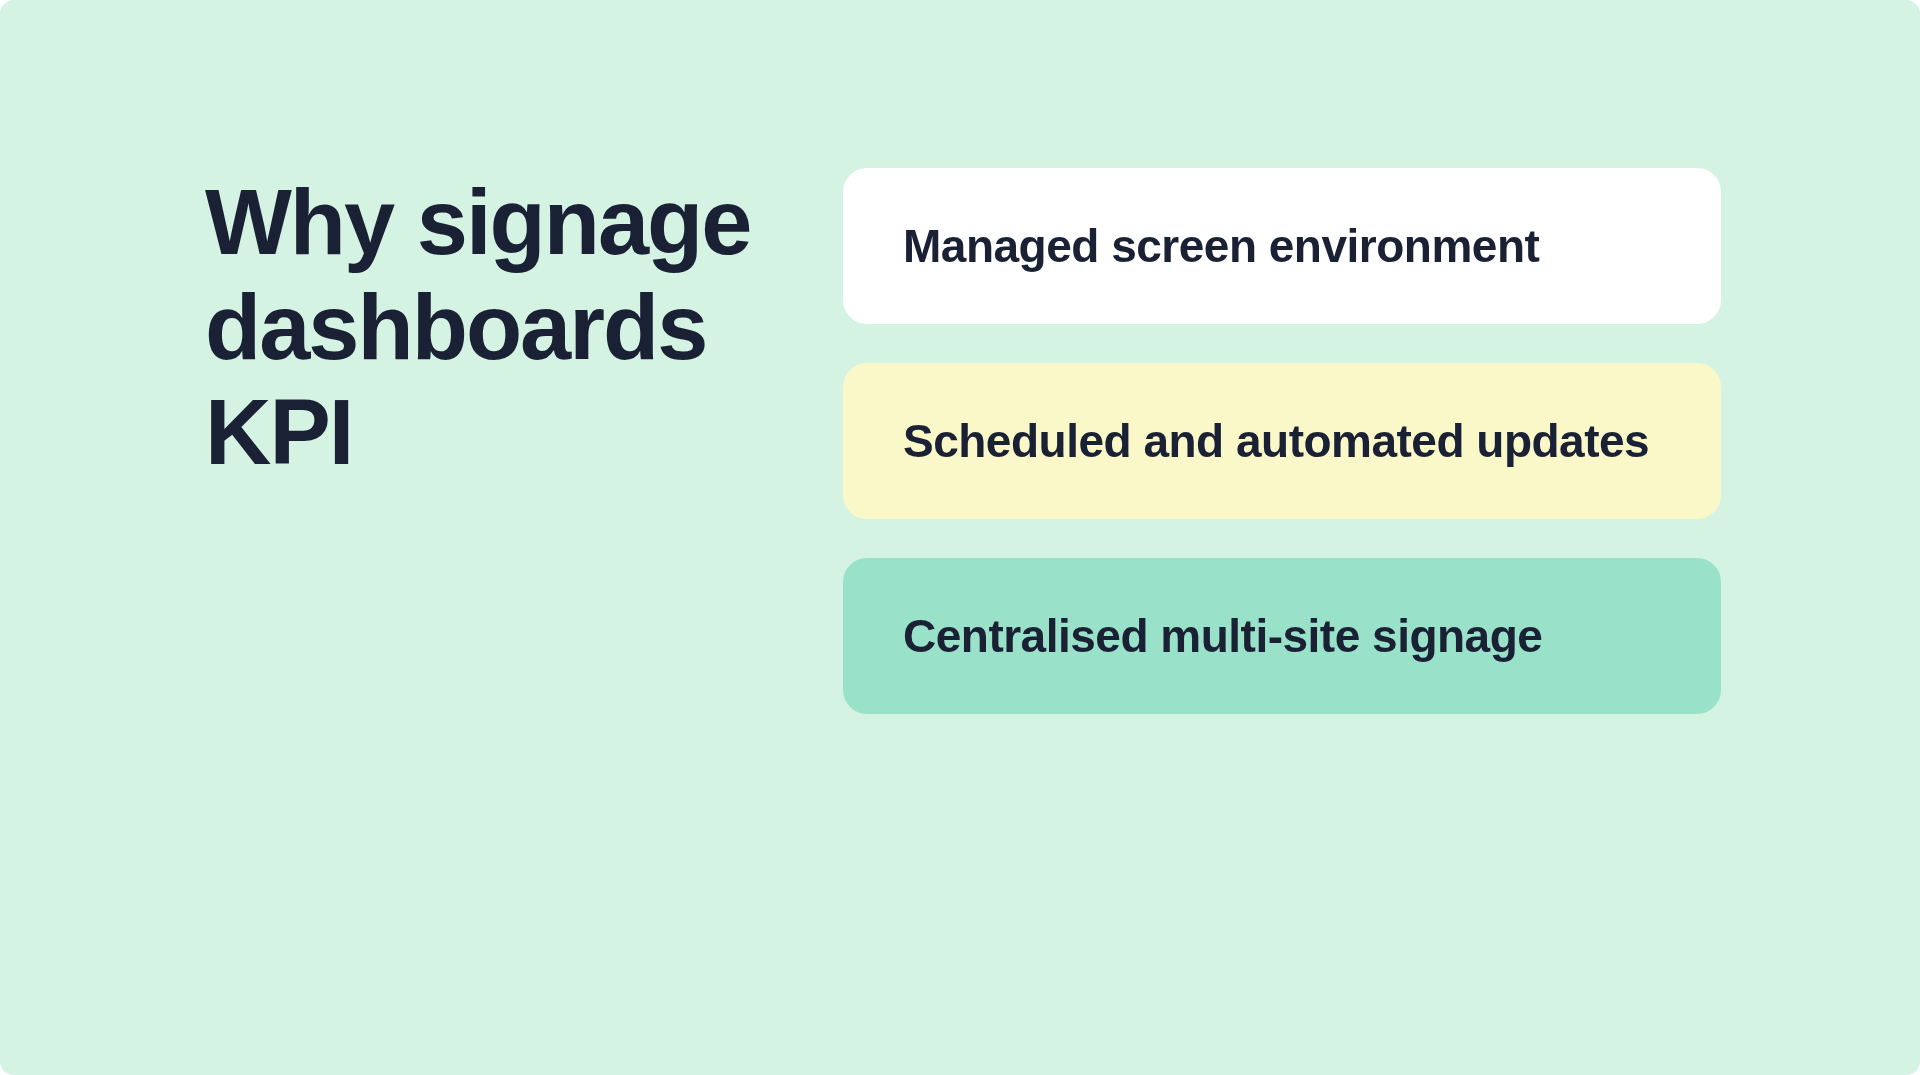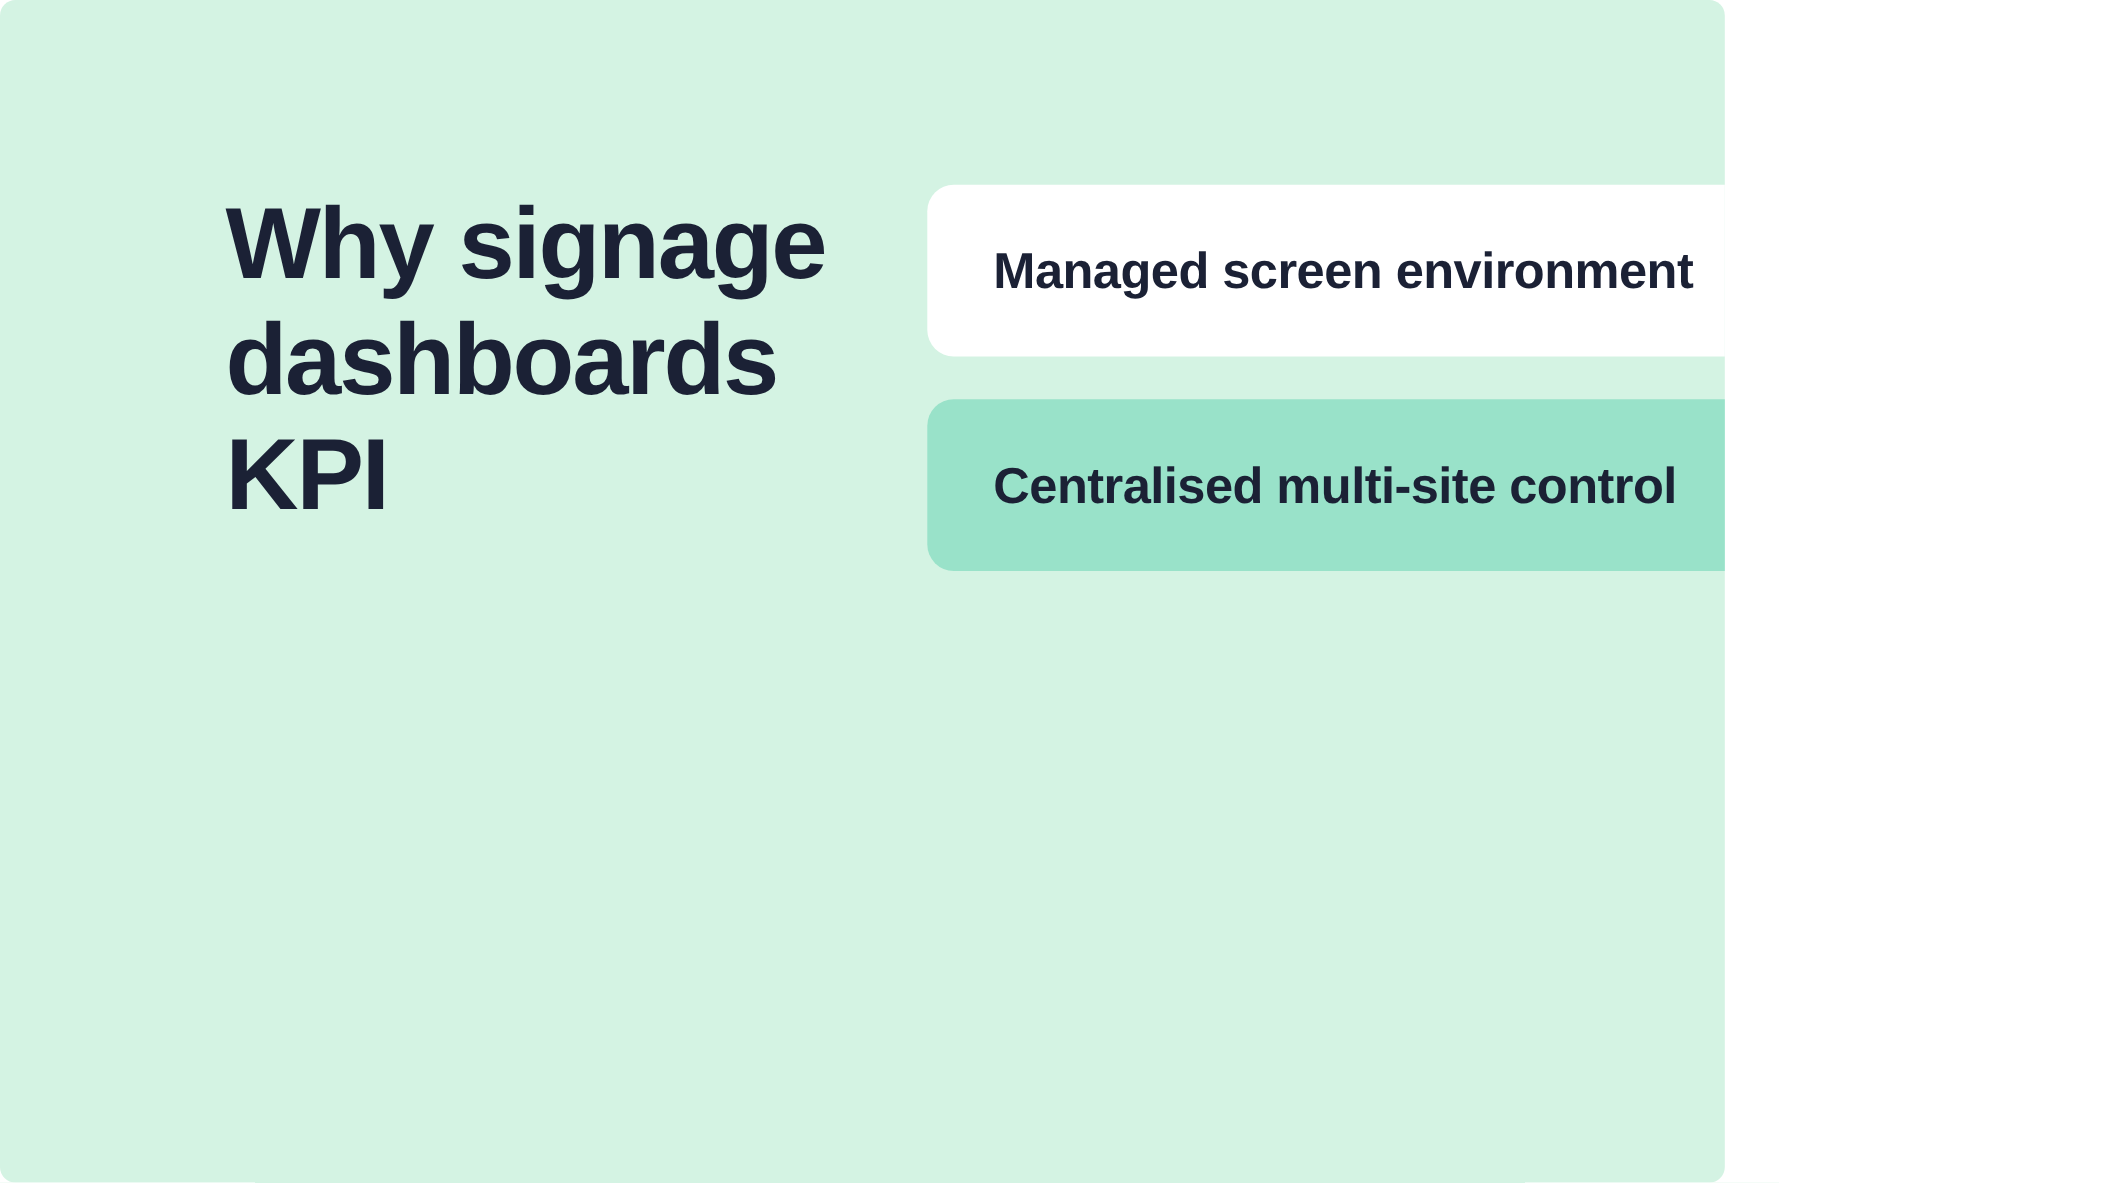--- a/index.html
+++ b/index.html
@@ -3,21 +3,21 @@
 <meta charset="utf-8">
 <style>
   html, body {
     margin: 0;
     padding: 0;
     background: #ffffff;
     font-family: "Liberation Sans", sans-serif;
   }
   .canvas {
     position: relative;
-    width: 1568px;
+    width: 1920px;
     height: 1075px;
     border-radius: 14px;
     overflow: hidden;
   }
   .title {
     position: absolute;
     left: 205px;
     top: 170px;
     margin: 0;
     font-size: 92px;
@@ -62,20 +62,23 @@
     <span class="line">dashboards</span>
     <span class="line">KPI</span>
   </h1>
 
   <div class="cards">
 
     <div class="card" style="background: rgb(255, 255, 255);">
       <span class="card-label" style="color: rgb(27, 33, 53);">Managed screen environment</span>
     </div>
 
+    <div class="card" style="background: rgb(250, 248, 200);">
+      <span class="card-label" style="color: rgb(27, 33, 53);">Scheduled and automated updates</span>
+    </div>
 
     <div class="card" style="background: rgb(153, 226, 201);">
-      <span class="card-label" style="color: rgb(27, 33, 53);">Centralised multi-site control</span>
+      <span class="card-label" style="color: rgb(27, 33, 53);">Centralised multi-site signage</span>
     </div>
 
 
   </div>
 </div>
 
 </body></html>

